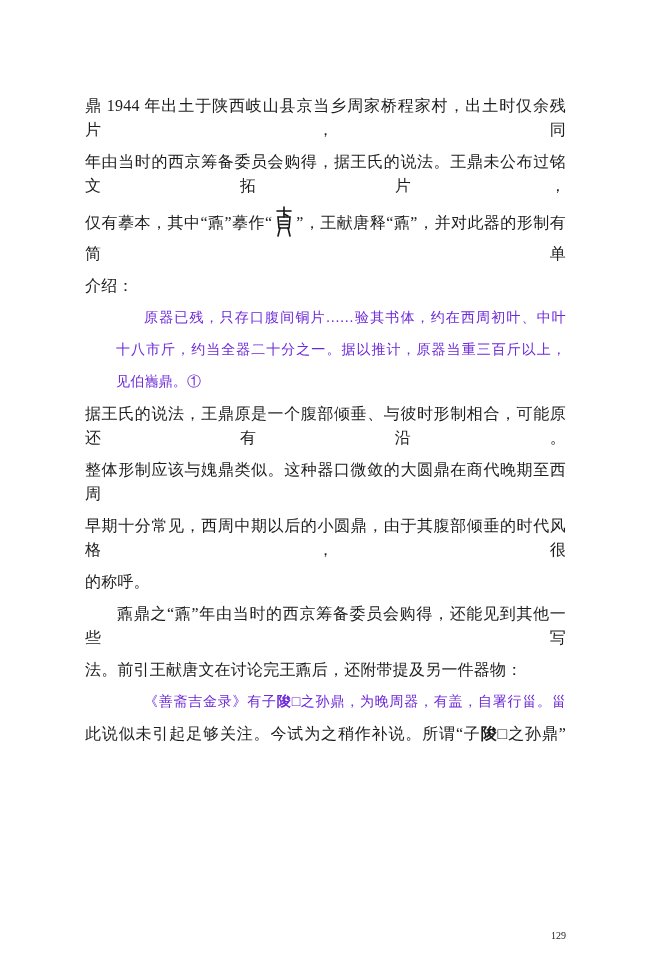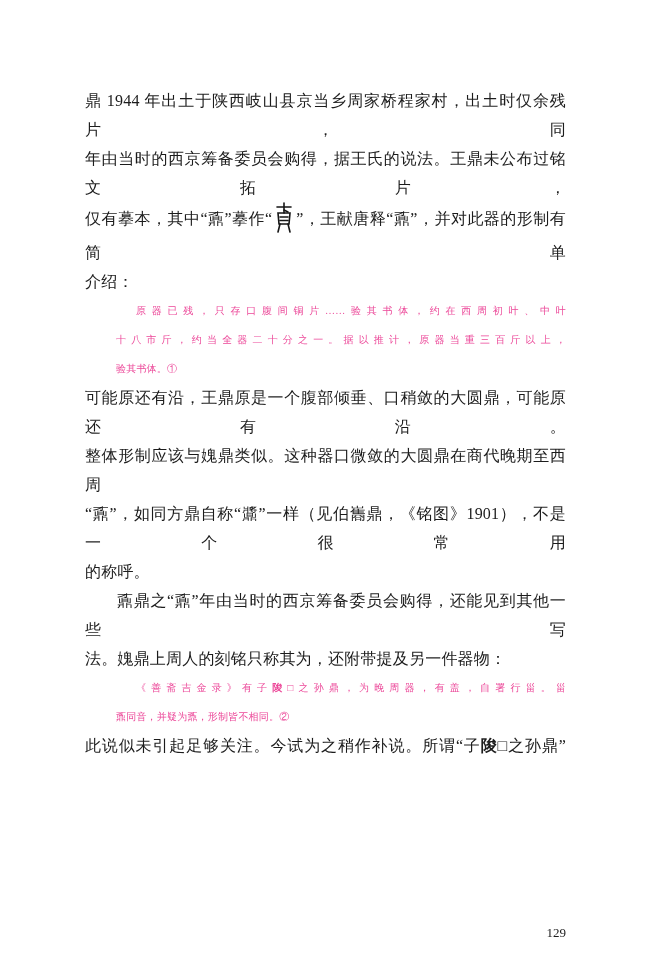--- a/index.html
+++ b/index.html
@@ -8,36 +8,37 @@
     box-sizing:border-box;
     width:650px;height:973px;
     padding:86px 84px 0 85px;
     font-family:"Liberation Serif","DejaVu Serif",serif;
     color:#1c1c1c;
     position:relative;
   }
   .para{margin:0;}
   .line{
     font-size:16px;
-    line-height:29px;
+    line-height:24px;
     text-align:justify;
     text-align-last:justify;
     letter-spacing:0.2px;
     white-space:normal;
+    margin-top:8px;
   }
   .line.last{text-align-last:left;}
   .line.indent{text-indent:2em;}
   .para.quote{padding-left:31px;}
-  .para.quote .line{font-size:10px;color:#ec4899;}
+  .para.quote .line{font-size:14px;color:#6d28d9;}
   .rare{font-weight:bold;}
   .glyph{display:inline-block;vertical-align:middle;margin:0 1px 4px 1px;}
   .page-number{
     position:absolute;
     right:84px;bottom:32px;
-    font-size:13px;color:#1c1c1c;margin-left:40px;
+    font-size:10px;color:#1c1c1c;margin-left:40px;
   }
 </style>
 </head>
 <body>
 
 <div class="page">
   <div>
       <div class="para body">
         <div class="line"><span>鼎 1944 年出土于陕西岐山县京当乡周家桥程家村，出土时仅余残片，同</span></div>
         <div class="line"><span>年由当时的西京筹备委员会购得，据王氏的说法。王鼎未公布过铭文拓片，</span></div>
@@ -51,35 +52,34 @@
       <line x1="7" y1="18.5" x2="15" y2="18.5"></line>
       <path d="M7 22 L5 30"></path>
       <path d="M15 22 L17 30"></path>
     </g>
   </svg><span>”，王献唐释“鼒”，并对此器的形制有简单</span></div>
         <div class="line last"><span>介绍：</span></div>
       </div>
       <div class="para quote">
         <div class="line indent"><span>原器已残，只存口腹间铜片……验其书体，约在西周初叶、中叶</span></div>
         <div class="line"><span>十八市斤，约当全器二十分之一。据以推计，原器当重三百斤以上，</span></div>
-        <div class="line last"><span>验其书体。①</span></div>
+        <div class="line last"><span>见伯巂鼎。①</span></div>
       </div>
       <div class="para body">
-        <div class="line"><span>可能原还有沿，王鼎原是一个腹部倾垂、口稍敛的大圆鼎，可能原还有沿。</span></div>
+        <div class="line"><span>据王氏的说法，王鼎原是一个腹部倾垂、与彼时形制相合，可能原还有沿。</span></div>
         <div class="line"><span>整体形制应该与媿鼎类似。这种器口微敛的大圆鼎在商代晚期至西周</span></div>
-        <div class="line"><span>“鼒”，如同方鼎自称“䵼”一样（见伯巂鼎，《铭图》1901），不是一个很常用</span></div>
+        <div class="line"><span>早期十分常见，西周中期以后的小圆鼎，由于其腹部倾垂的时代风格，很</span></div>
         <div class="line last"><span>的称呼。</span></div>
       </div>
       <div class="para body">
         <div class="line indent"><span>鼒鼎之“鼒”年由当时的西京筹备委员会购得，还能见到其他一些写</span></div>
-        <div class="line last"><span>法。媿鼎上周人的刻铭只称其为，还附带提及另一件器物：</span></div>
+        <div class="line last"><span>法。前引王献唐文在讨论完王鼒后，还附带提及另一件器物：</span></div>
       </div>
       <div class="para quote">
         <div class="line indent"><span>《善斋吉金录》有子</span><span class="rare">陖</span><span>□之孙鼎，为晚周器，有盖，自署行甾。甾</span></div>
-        <div class="line last"><span>鼒同音，并疑为鼒，形制皆不相同。②</span></div>
       </div>
       <div class="para body">
         <div class="line"><span>此说似未引起足够关注。今试为之稍作补说。所谓“子</span><span class="rare">陖</span><span>□之孙鼎”</span></div>
       </div>
     </div>
 
   <div class="page-number">129</div>
 </div>
 
 </body></html>

